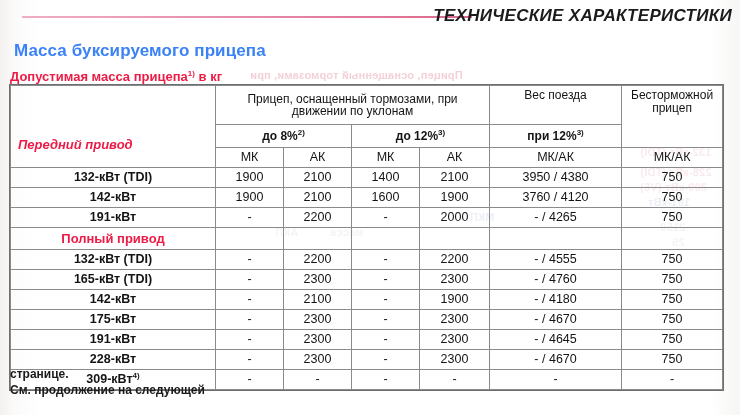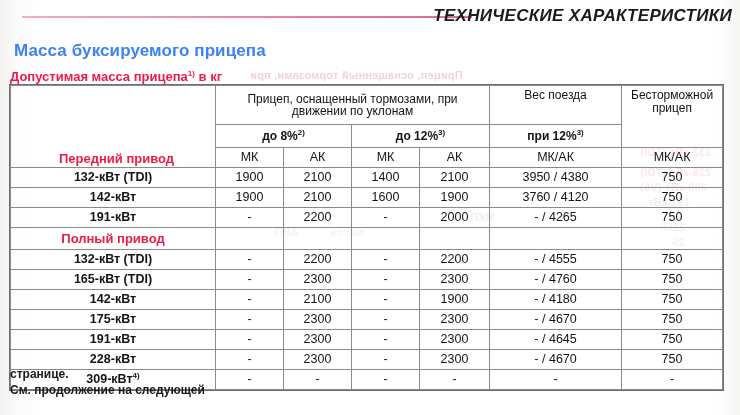--- a/index.html
+++ b/index.html
@@ -187,21 +187,21 @@
       <col style="width:205px">
       <col style="width:68px">
       <col style="width:68px">
       <col style="width:68px">
       <col style="width:70px">
       <col style="width:132px">
       <col style="width:101px">
     </colgroup>
     <tbody id="tbl-body">
         <tr>
-          <td rowspan="3" style="height:55px;vertical-align:bottom;text-align:center;padding:0 0 1px 7px;">
+          <td rowspan="3" style="height:55px;vertical-align:bottom;text-align:left;padding:0 0 15px 7px;font-style:italic;">
             <div style="color: rgb(236, 28, 71); font-weight: bold; font-size: 13px;">Передний привод</div>
           </td>
           <td class="hdr" colspan="4" style="height:34px;padding:1px 4px;">Прицеп, оснащенный тормозами, при движении по уклонам</td>
           <td class="hdr" style="height:34px;vertical-align:top;padding-top:3px;">Вес поезда</td>
           <td class="hdr" rowspan="2" style="height:55px;vertical-align:top;padding:3px 3px;">Бесторможной прицеп</td>
         </tr>
         <tr>
           <td class="sub" colspan="2" style="height:21px;">до 8%<sup>2)</sup></td>
           <td class="sub" colspan="2" style="height:21px;">до 12%<sup>3)</sup></td>
           <td class="sub" style="height:21px;margin-top:28px;">при 12%<sup>3)</sup></td>

